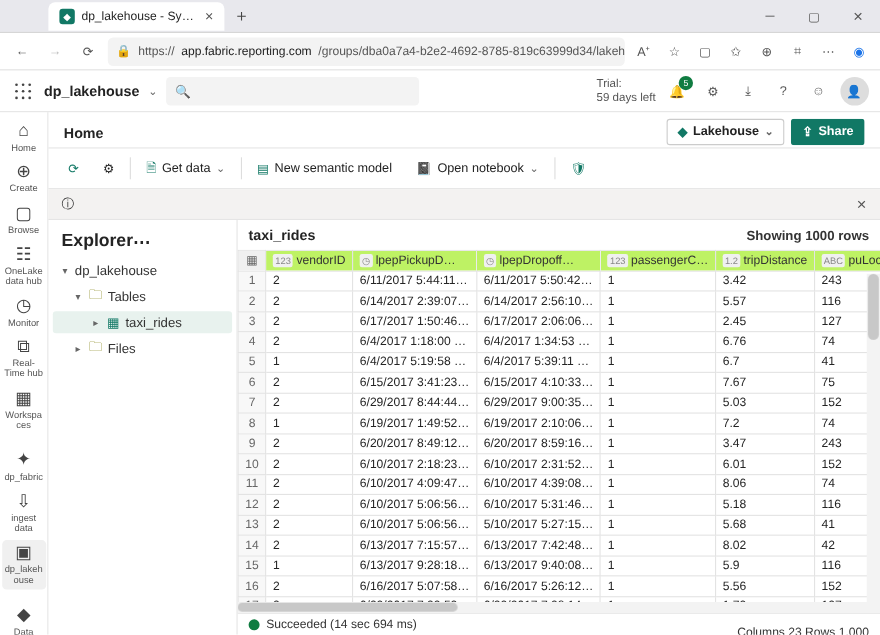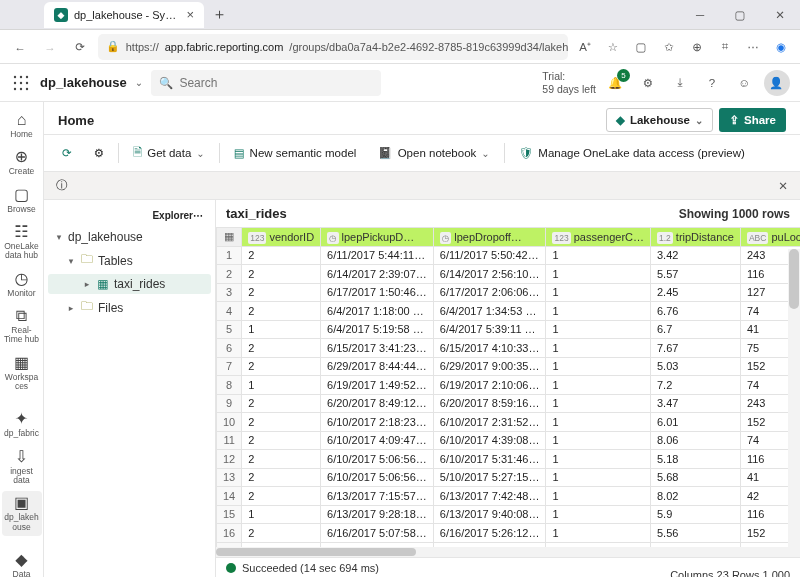--- a/index.html
+++ b/index.html
@@ -53,21 +53,21 @@
 
 .toolbar { display:flex; align-items:center; gap:6px; padding: 5px 10px; border-top:1px solid #e5e5e5; border-bottom:1px solid #e5e5e5; font-size:11.5px;}
 .tool { display:inline-flex; align-items:center; gap:5px; height:26px; padding:0 8px; color:#222; border-radius:3px;}
 .sep { width:1px; height:20px; background:#ddd; }
 
 .info-bar { display:flex; align-items:center; gap:8px; padding:6px 12px; background:#f3f2f1; border-bottom:1px solid #e5e5e5; color:#333; font-size:11.5px;}
 .info-bar .close { margin-left:auto; color:#555; }
 
 .main { flex:1; display:flex; min-height:0; }
 .explorer { width:172px; border-right:1px solid #e5e5e5; display:flex; flex-direction:column; padding:6px 4px; font-size:12px;}
-.explorer h4 { font-size:10px; font-weight:600; padding:4px 8px; display:flex; align-items:center; justify-content:flex-end;}
+.explorer h4 { font-size:16px; font-weight:600; padding:4px 8px; display:flex; align-items:center; justify-content:flex-start;}
 .tree { padding:2px 0; }
 .tree-node { display:flex; align-items:center; gap:4px; padding:3px 6px; color:#333; border-radius:3px; }
 .tree-node.selected { background:#e8f2ee; }
 .tree-chev { width:10px; font-size:9px; color:#666; display:inline-block; text-align:center;}
 .tree-ico { width:14px; text-align:center; color:#7a7a00; }
 .tree-ico.tbl{ color:#117865;}
 .indent-1 { padding-left:18px; } .indent-2 { padding-left:34px; }
 
 .gridwrap { flex:1; display:flex; flex-direction:column; min-width:0;}
 .grid-hdr { display:flex; align-items:center; padding:6px 10px 6px 10px; }
@@ -140,21 +140,20 @@
           <circle cx="2" cy="14" r="1.2"></circle>
           <circle cx="8" cy="14" r="1.2"></circle>
           <circle cx="14" cy="14" r="1.2"></circle>
         </g>
       </svg>
   </div>
   <div class="app-title">dp_lakehouse</div>
   <div class="chev">⌄</div>
   <div class="search-box">
     <span>🔍</span>
-    <input placeholder="Search" style="">
   </div>
   <div class="trial">
     <div>Trial:</div>
     <div>59 days left</div>
   </div>
   <div class="hdr-ico">🔔<span class="badge">5</span></div>
   <div class="hdr-ico">⚙</div>
   <div class="hdr-ico">⤓</div>
   <div class="hdr-ico">?</div>
   <div class="hdr-ico">☺</div>
@@ -247,21 +246,20 @@
           <span>New semantic model</span>
         </span>
       <span class="tool">
           <span class="ico-teal">📓</span>
           <span>Open notebook</span>
           <span class="chev">⌄</span>
         </span>
       <span class="sep"></span>
       <span class="tool">
           <span class="ico-teal">🛡</span>
-          <span>Manage OneLake data access (preview)</span>
         </span>
     </div>
 
     <div class="info-bar">
       <span>ⓘ</span>
       <span class="close">✕</span>
     </div>
 
     <div class="main">
       <div class="explorer">

